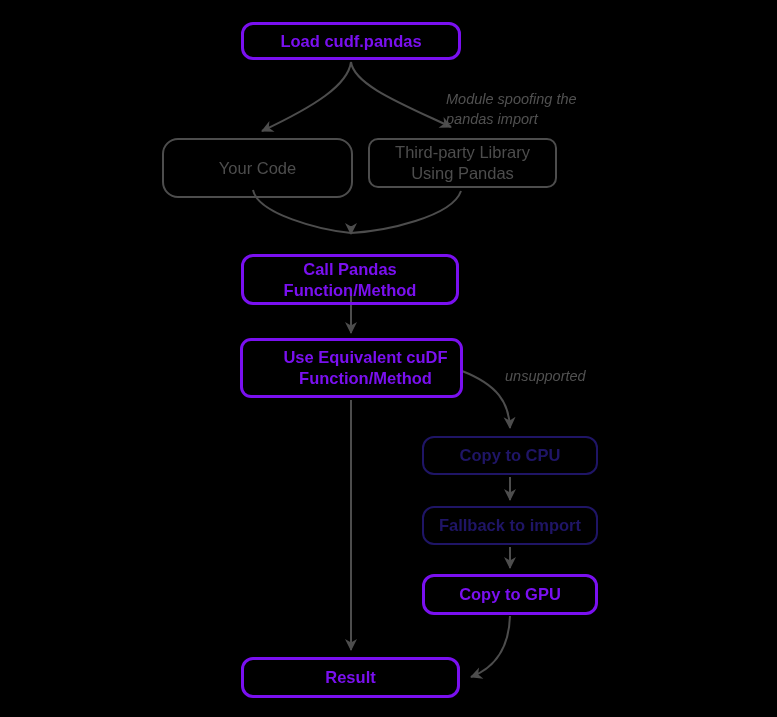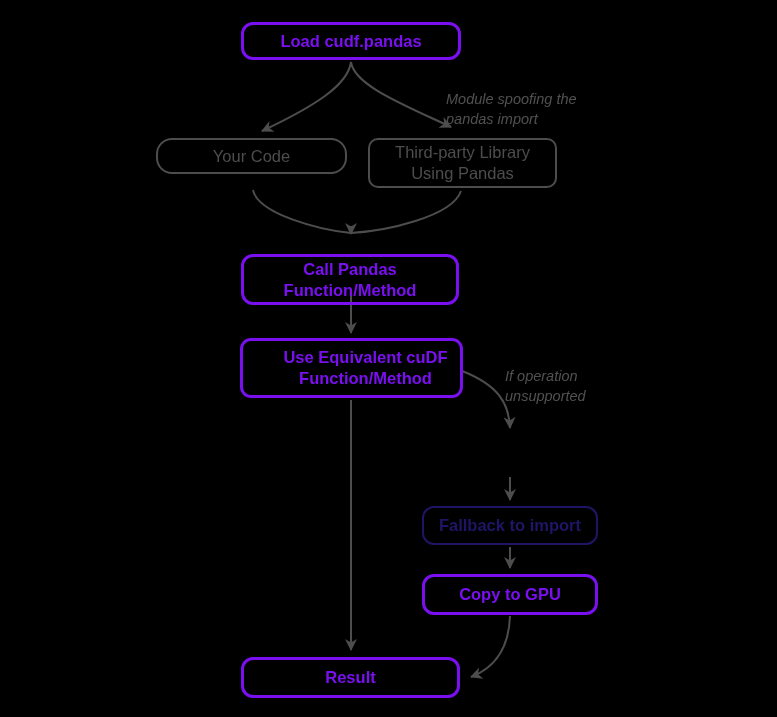--- a/index.html
+++ b/index.html
@@ -66,55 +66,57 @@
       <path d="M510,547 L510,568" marker-end="url(#ah)"></path>
       <path d="M510,616 C509,646 497,667 471,677" marker-end="url(#ah)"></path>
       <path d="M351,400 L351,650" marker-end="url(#ah)"></path>
     </g>
   </svg>
 
   <div class="node node-purple" style="left:241px;top:22px;width:220px;height:38px;">
     <span>Load cudf.pandas</span>
   </div>
 
-  <div class="node node-gray" style="left:156px;top:138px;width:191px;height:36px;border-radius:16px;">
+  <div class="node node-gray" style="left:162px;top:138px;width:191px;height:60px;border-radius:16px;">
     <span>Your Code</span>
   </div>
 
   <div class="node node-gray" style="left:368px;top:138px;width:189px;height:50px;border-radius:10px;">
     <span>Third-party Library</span>
     <span>Using Pandas</span>
   </div>
 
   <div class="node node-purple" style="left:241px;top:254px;width:218px;height:51px;">
     <span>Call Pandas</span>
     <span>Function/Method</span>
   </div>
 
   <div class="node node-purple" style="left:240px;top:338px;width:223px;height:60px;border-radius:11px;padding-left:28px;">
     <span>Use Equivalent cuDF</span>
     <span>Function/Method</span>
   </div>
 
+  <div class="node node-indigo" style="left:422px;top:436px;width:176px;height:39px;">
+    <span>Copy to CPU</span>
+  </div>
 
   <div class="node node-indigo" style="left:422px;top:506px;width:176px;height:39px;">
     <span>Fallback to import</span>
   </div>
 
   <div class="node node-purple" style="left:422px;top:574px;width:176px;height:41px;">
     <span>Copy to GPU</span>
   </div>
 
   <div class="node node-purple" style="left:241px;top:657px;width:219px;height:41px;">
     <span>Result</span>
   </div>
 
   <div class="annotation" style="left:446px;top:71px;width:160px;margin-top:18px;">
     <span>Module spoofing the</span>
     <span>pandas import</span>
   </div>
 
   <div class="annotation" style="left:505px;top:366px;width:120px;">
-    <span>If operation</span>
     <span>unsupported</span>
   </div>
 
 </div>
 
 </body></html>

